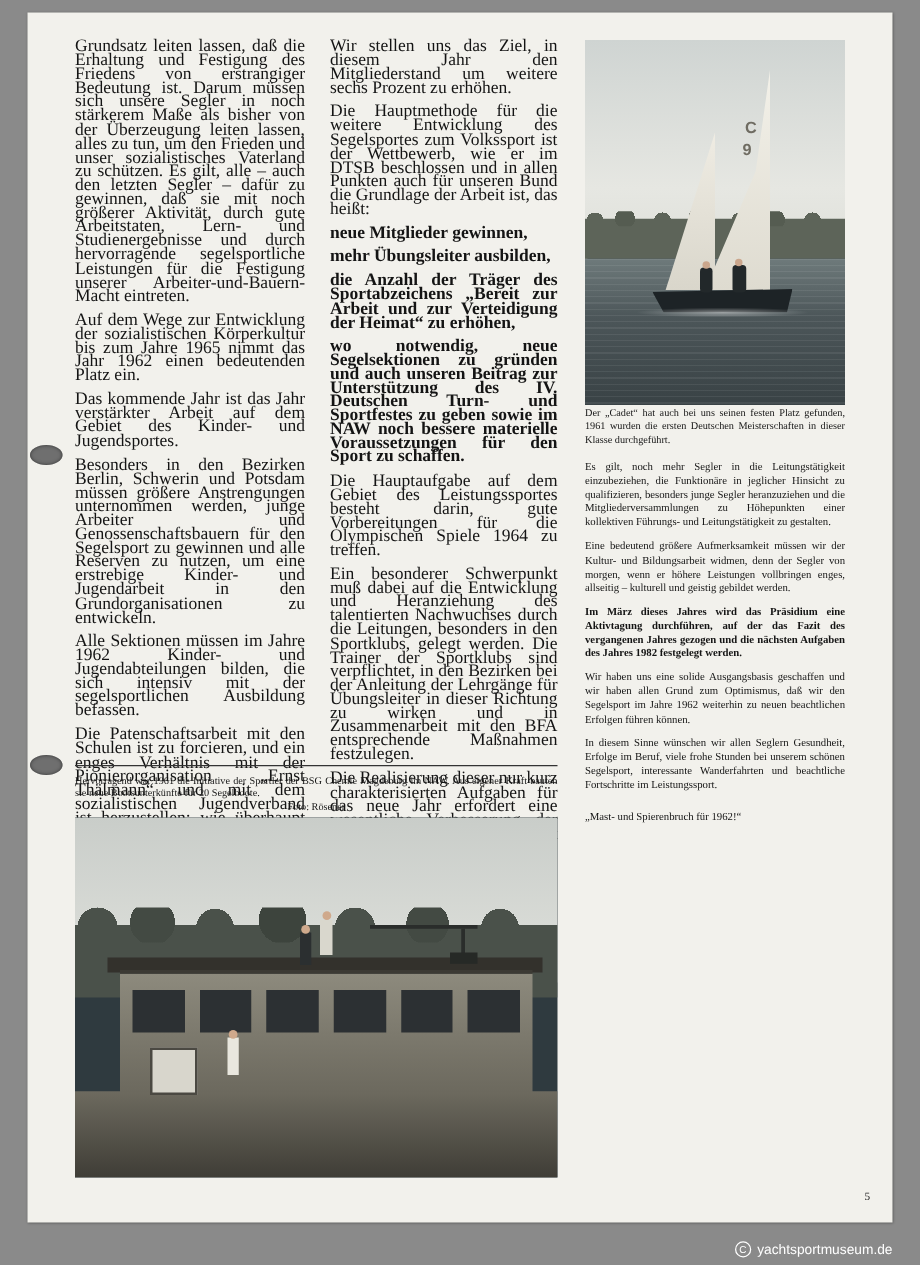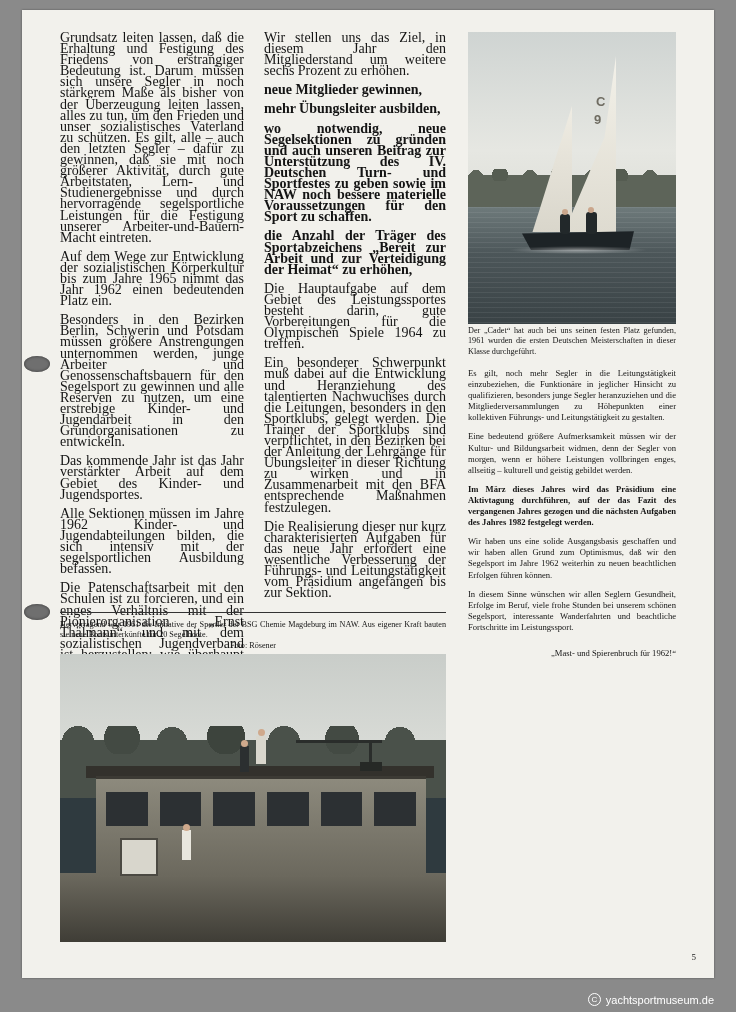--- a/index.html
+++ b/index.html
@@ -42,21 +42,21 @@
   .col2 { left: 226px; width: 182px; }
 
   p {
     margin: 0 0 8px 0;
     text-align: justify;
     text-justify: inter-word;
     hyphens: auto;
   }
   p.b { font-weight: bold; }
   p.center { text-align: left; }
-  p.nojust { text-align: right; margin-top: 15px; }
+  p.nojust { text-align: left; margin-top: 15px; }
 
   
   .photo {
     position: absolute;
     background: #2f3a3f;
     overflow: hidden;
   }
   #photo-sailboat {
     left: 430px;
     top: 0px;
@@ -318,32 +318,33 @@
 
 <div class="page">
   <div class="hole" id="hole-top"></div>
   <div class="hole" id="hole-bottom"></div>
 
   <div class="page-inner">
 
     <div class="col col1">
       <p>Grundsatz leiten lassen, daß die Erhaltung und Festigung des Friedens von erstrangiger Bedeutung ist. Darum müssen sich unsere Segler in noch stärkerem Maße als bisher von der Überzeugung leiten lassen, alles zu tun, um den Frieden und unser sozialistisches Vaterland zu schützen. Es gilt, alle – auch den letzten Segler – dafür zu gewinnen, daß sie mit noch größerer Aktivität, durch gute Arbeitstaten, Lern- und Studienergebnisse und durch hervorragende segelsportliche Leistungen für die Festigung unserer Arbeiter-und-Bauern-Macht eintreten.</p>
       <p>Auf dem Wege zur Entwicklung der sozialistischen Körperkultur bis zum Jahre 1965 nimmt das Jahr 1962 einen bedeutenden Platz ein.</p>
+      <p>Das kommende Jahr ist das Jahr verstärkter Arbeit auf dem Gebiet des Kinder- und Jugendsportes.</p>
       <p>Besonders in den Bezirken Berlin, Schwerin und Potsdam müssen größere Anstrengungen unternommen werden, junge Arbeiter und Genossenschaftsbauern für den Segelsport zu gewinnen und alle Reserven zu nutzen, um eine erstrebige Kinder- und Jugendarbeit in den Grundorganisationen zu entwickeln.</p>
-      <p>Das kommende Jahr ist das Jahr verstärkter Arbeit auf dem Gebiet des Kinder- und Jugendsportes.</p>
       <p>Alle Sektionen müssen im Jahre 1962 Kinder- und Jugendabteilungen bilden, die sich intensiv mit der segelsportlichen Ausbildung befassen.</p>
       <p>Die Patenschaftsarbeit mit den Schulen ist zu forcieren, und ein enges Verhältnis mit der Pionierorganisation „Ernst Thälmann“ und mit dem sozialistischen Jugendverband ist herzustellen; wie überhaupt die Mitgliederbestand in unserem Bund in einem größeren Tempo zu erhöhen ist.</p>
     </div>
 
     <div class="col col2">
       <p>Wir stellen uns das Ziel, in diesem Jahr den Mitgliederstand um weitere sechs Prozent zu erhöhen.</p>
+      <p>Die Hauptmethode für die weitere Entwicklung des Segelsportes zum Volkssport ist der Wettbewerb, wie er im DTSB beschlossen und in allen Punkten auch für unseren Bund die Grundlage der Arbeit ist, das heißt:</p>
       <p class="b center">neue Mitglieder gewinnen,</p>
       <p class="b center">mehr Übungsleiter ausbilden,</p>
+      <p class="b">die Anzahl der Träger des Sportabzeichens „Bereit zur Arbeit und zur Verteidigung der Heimat“ zu erhöhen,</p>
       <p class="b">wo notwendig, neue Segelsektionen zu gründen und auch unseren Beitrag zur Unterstützung des IV. Deutschen Turn- und Sportfestes zu geben sowie im NAW noch bessere materielle Voraussetzungen für den Sport zu schaffen.</p>
-      <p class="b">die Anzahl der Träger des Sportabzeichens „Bereit zur Arbeit und zur Verteidigung der Heimat“ zu erhöhen,</p>
       <p>Die Hauptaufgabe auf dem Gebiet des Leistungssportes besteht darin, gute Vorbereitungen für die Olympischen Spiele 1964 zu treffen.</p>
       <p>Ein besonderer Schwerpunkt muß dabei auf die Entwicklung und Heranziehung des talentierten Nachwuchses durch die Leitungen, besonders in den Sportklubs, gelegt werden. Die Trainer der Sportklubs sind verpflichtet, in den Bezirken bei der Anleitung der Lehrgänge für Übungsleiter in dieser Richtung zu wirken und in Zusammenarbeit mit den BFA entsprechende Maßnahmen festzulegen.</p>
       <p>Die Realisierung dieser nur kurz charakterisierten Aufgaben für das neue Jahr erfordert eine wesentliche Verbesserung der Führungs- und Leitungstätigkeit vom Präsidium angefangen bis zur Sektion.</p>
     </div>
 
     <div class="photo" id="photo-sailboat">
       <div class="sb-sky"></div>
       <div class="sb-treeline"></div>
       <div class="sb-water"></div>
       <div class="sail" id="sail-jib"></div>

